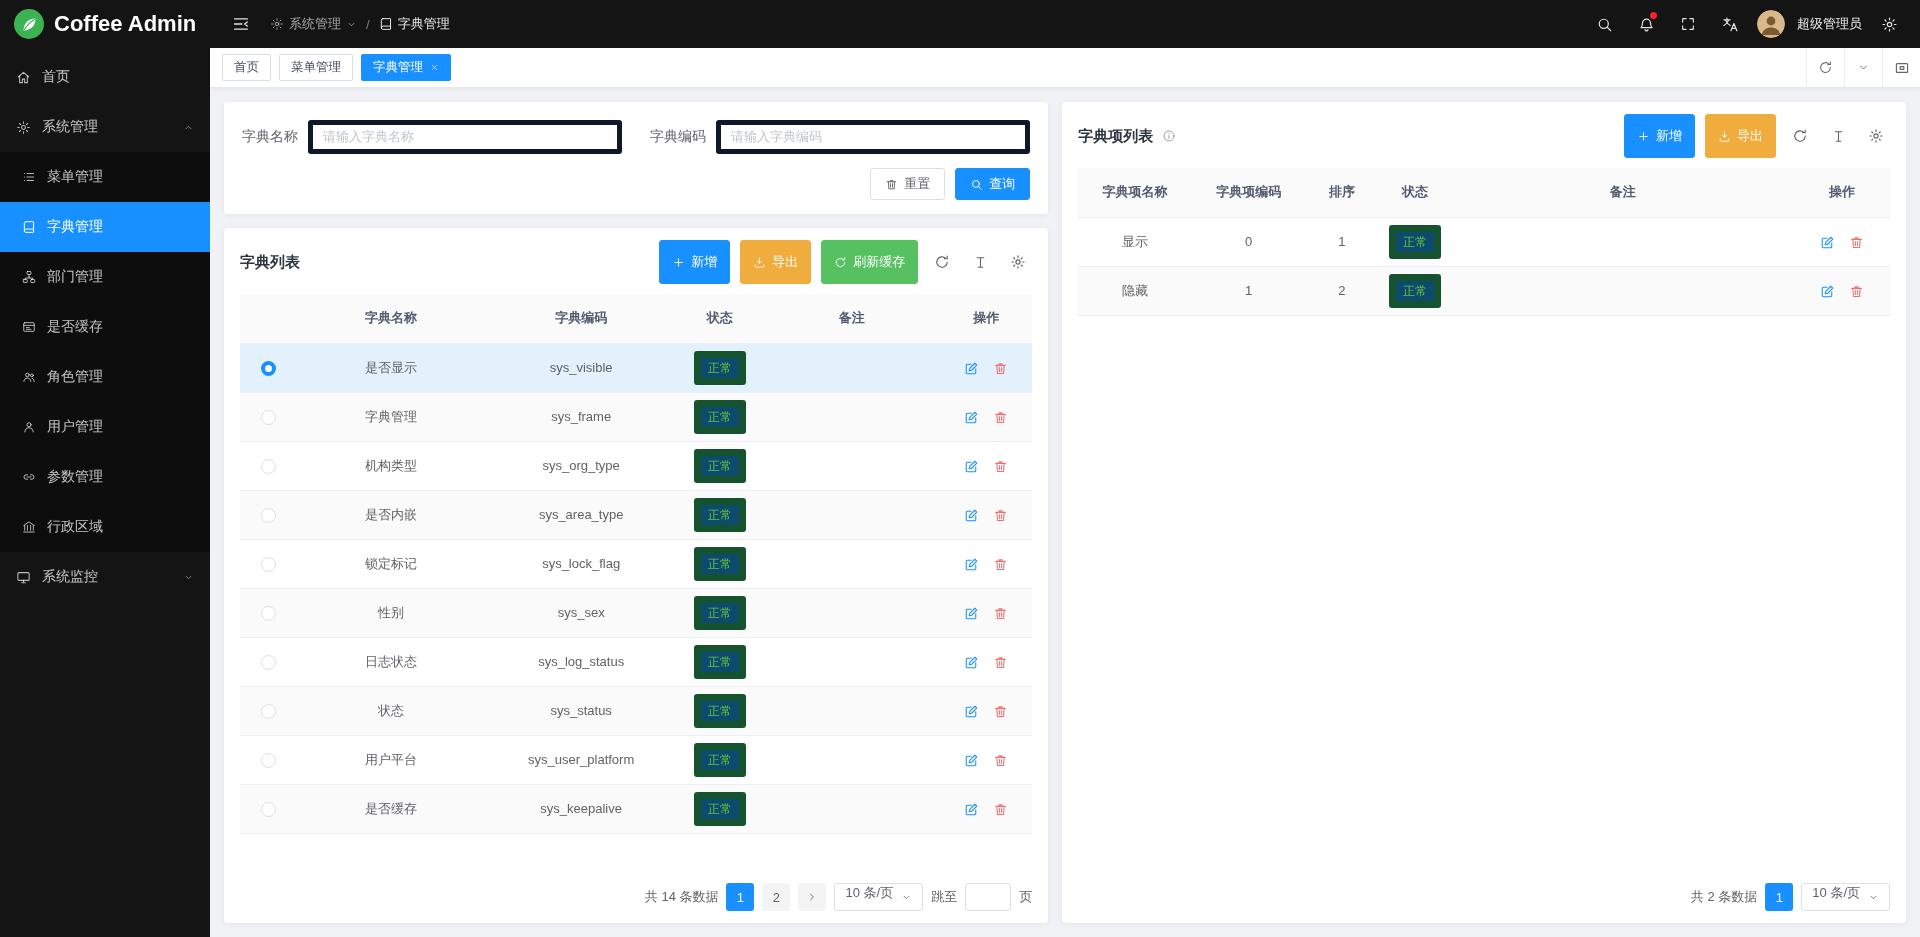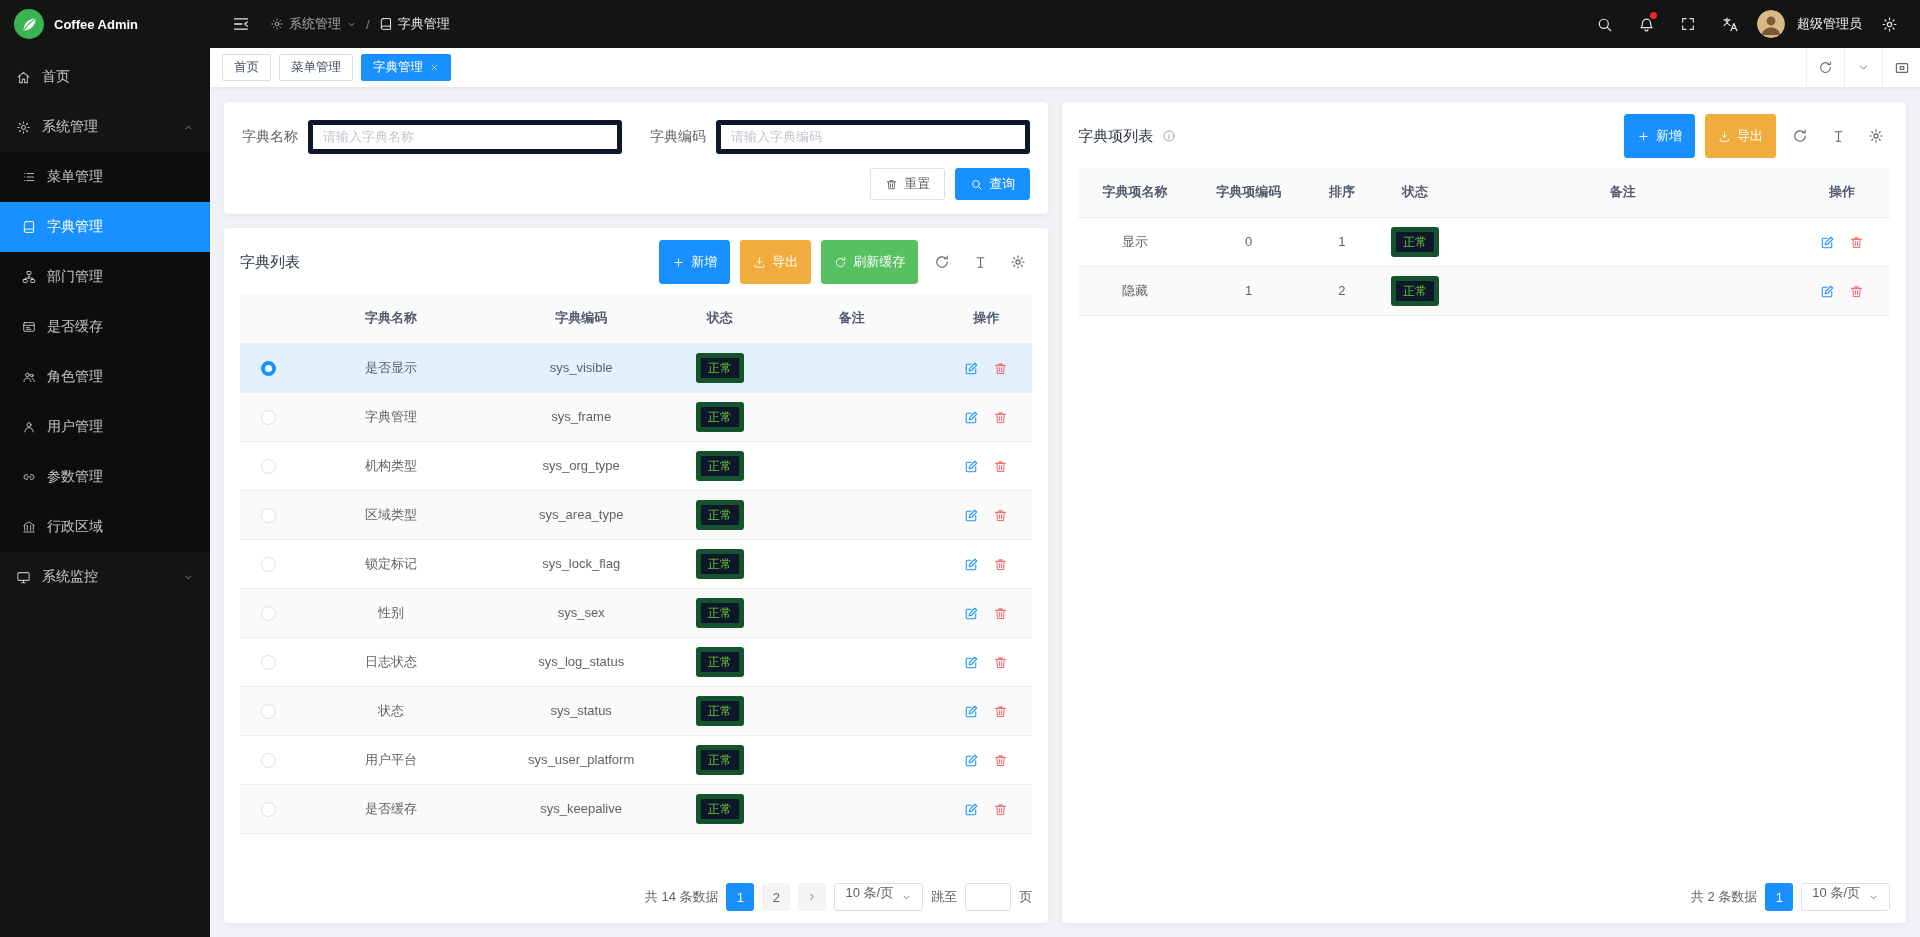--- a/index.html
+++ b/index.html
@@ -3,21 +3,21 @@
 <meta charset="utf-8">
 <style>
   *{margin:0;padding:0;box-sizing:border-box}
   html,body{width:1920px;height:937px;overflow:hidden}
   body{font-family:"Liberation Sans","DejaVu Sans",sans-serif;font-size:14px;color:#333;background:#f0f2f5}
   .app{display:flex;width:100%;height:100%}
   
   .sidebar{width:210px;background:#141414;flex-shrink:0;display:flex;flex-direction:column;overflow:hidden}
   .logo{height:48px;display:flex;align-items:center;gap:10px;padding:0 14px;flex-shrink:0}
   .logo-circle{width:30px;height:30px;border-radius:50%;background:#3cb353;display:flex;align-items:center;justify-content:center;flex-shrink:0}
-  .logo-text{color:#fff;font-size:13px;font-weight:700;white-space:nowrap}
+  .logo-text{color:#fff;font-size:22px;font-weight:700;white-space:nowrap}
   .side-menu{flex:1;overflow:hidden;padding-top:4px}
   .side-item{height:50px;display:flex;align-items:center;gap:11px;padding:0 16px;font-size:14px;color:rgba(255,255,255,.75);cursor:pointer;white-space:nowrap}
   .side-item .sicon{display:flex;align-items:center;color:rgba(255,255,255,.7)}
   .side-item.sub{padding-left:22px}
   .side-sub{background:#0d0d0d}
   .side-item.active{background:#1890ff;color:#fff}
   .side-item.active .sicon{color:#fff}
   .schev{margin-left:auto;display:flex;color:rgba(255,255,255,.55)}
   
   .main{flex:1;display:flex;flex-direction:column;min-width:0}
@@ -55,33 +55,33 @@
   .btn-row{display:flex;justify-content:flex-end;gap:10px;margin-top:14px}
   .btn{height:32px;display:inline-flex;align-items:center;gap:6px;padding:0 14px;border-radius:3px;border:1px solid #dcdfe6;background:#fff;color:#606266;font-size:13px;cursor:pointer;font-family:inherit;white-space:nowrap}
   .btn.sm{height:44px;padding:0 12px}
   .btn.primary{background:#1890ff;border-color:#1890ff;color:#fff}
   .btn.warning{background:#f0ad3e;border-color:#f0ad3e;color:#fff}
   .btn.success{background:#57c161;border-color:#57c161;color:#fff}
   .bicon{display:inline-flex;align-items:center}
   
   .list-card{flex:1;display:flex;flex-direction:column;padding:12px 16px;min-height:0}
   .card-head{display:flex;align-items:center;margin-bottom:10px;min-height:34px;gap:6px}
-  .card-title{font-size:15px;color:#2d3540;font-weight:400;white-space:nowrap}
+  .card-title{font-size:15px;color:#2d3540;font-weight:700;white-space:nowrap}
   .head-actions{margin-left:auto;display:flex;align-items:center;gap:10px}
   .iconbtn{width:28px;height:28px;display:inline-flex;align-items:center;justify-content:center;color:#5f6368;cursor:pointer;border-radius:3px}
   .iconbtn.info{width:20px;height:20px;color:#9aa0a6}
   
   .tbl{width:100%;border-collapse:collapse;table-layout:fixed}
   .tbl th{height:49px;background:#fafafa;font-size:13px;color:#515a6e;font-weight:600;border-bottom:1px solid #ebeef5;text-align:center;padding:0 6px;white-space:nowrap}
   .tbl td{height:49px;border-bottom:1px solid #ebeef5;font-size:13px;color:#606266;text-align:center;padding:0 6px;overflow:hidden;white-space:nowrap;text-overflow:ellipsis}
   tr.stripe{background:#fafafa}
   tr.sel{background:#e2f1fb}
   .radio{display:inline-block;width:15px;height:15px;border-radius:50%;border:1px solid #dcdfe6;background:#fff;vertical-align:middle;cursor:pointer}
   .radio.on{border:4px solid #1890ff}
-  .tag{display:inline-block;min-width:34px;padding:1px 7px;font-size:12px;line-height:18px;color:#67c23a;background:#0f172a;border:5px solid #14532d;border-radius:3px}
+  .tag{display:inline-block;min-width:34px;padding:1px 7px;font-size:12px;line-height:18px;color:#67c23a;background:#0c4a6e;border:7px solid #14532d;border-radius:3px}
   .op{display:inline-flex;align-items:center;margin:0 7px;cursor:pointer;vertical-align:middle}
   .op.edit{color:#1890ff}
   .op.del{color:#f56c6c}
   .spacer{flex:1}
   
   .pager{display:flex;align-items:center;justify-content:flex-end;gap:8px;font-size:13px;color:#606266;padding-top:8px;flex-shrink:0}
   .pg-total{white-space:nowrap}
   .pages{display:inline-flex;gap:8px}
   .page-btn{min-width:28px;height:28px;padding:0 8px;display:inline-flex;align-items:center;justify-content:center;background:#f4f4f5;color:#606266;border-radius:3px;cursor:pointer}
   .page-btn.active{background:#1890ff;color:#fff}
@@ -560,21 +560,21 @@
                     </span><span class="op del">
                       <svg viewBox="0 0 24 24" width="15" height="15" style="display:block">
                         <g fill="none" stroke="currentColor" stroke-width="1.7" stroke-linecap="round" stroke-linejoin="round">
                           <path d="M4.2 7h15.6M9.6 7V4.6h4.8V7M6.2 7l.9 13h9.8l.9-13M10.2 10.6v6.2M13.8 10.6v6.2"></path>
                         </g>
                       </svg>
                     </span></td>
                 </tr>
                 <tr class="stripe">
                   <td><span class="radio"></span></td>
-                  <td>区域类型</td>
+                  <td>是否内嵌</td>
                   <td>sys_area_type</td>
                   <td><span class="tag">正常</span></td>
                   <td></td>
                   <td><span class="op edit">
                       <svg viewBox="0 0 24 24" width="15" height="15" style="display:block">
                         <g fill="none" stroke="currentColor" stroke-width="1.7" stroke-linecap="round" stroke-linejoin="round">
                           <path d="M11.4 5.2H5.4a1.8 1.8 0 00-1.8 1.8v11.6a1.8 1.8 0 001.8 1.8H17a1.8 1.8 0 001.8-1.8v-6"></path>
                           <path d="M17.4 3.6l3 3L12.2 14.8l-3.9.9.9-3.9z"></path>
                         </g>
                       </svg>

